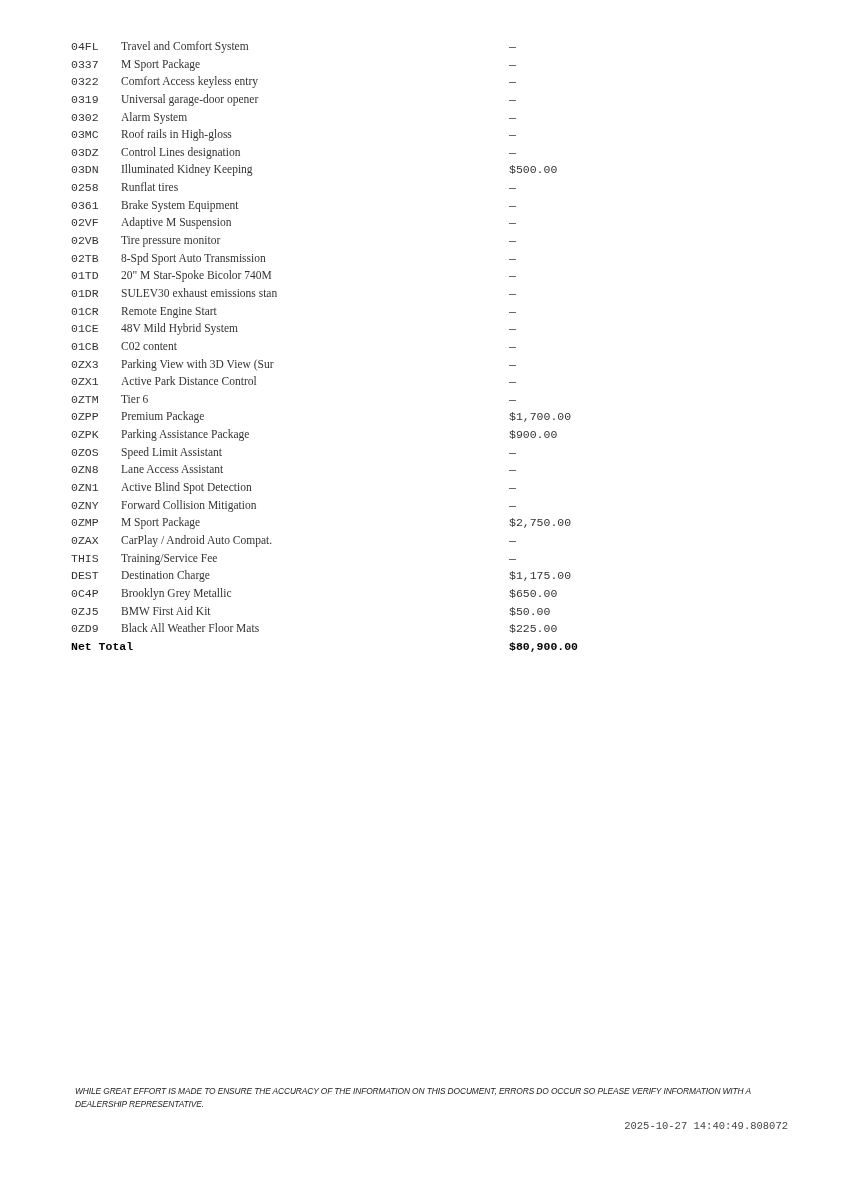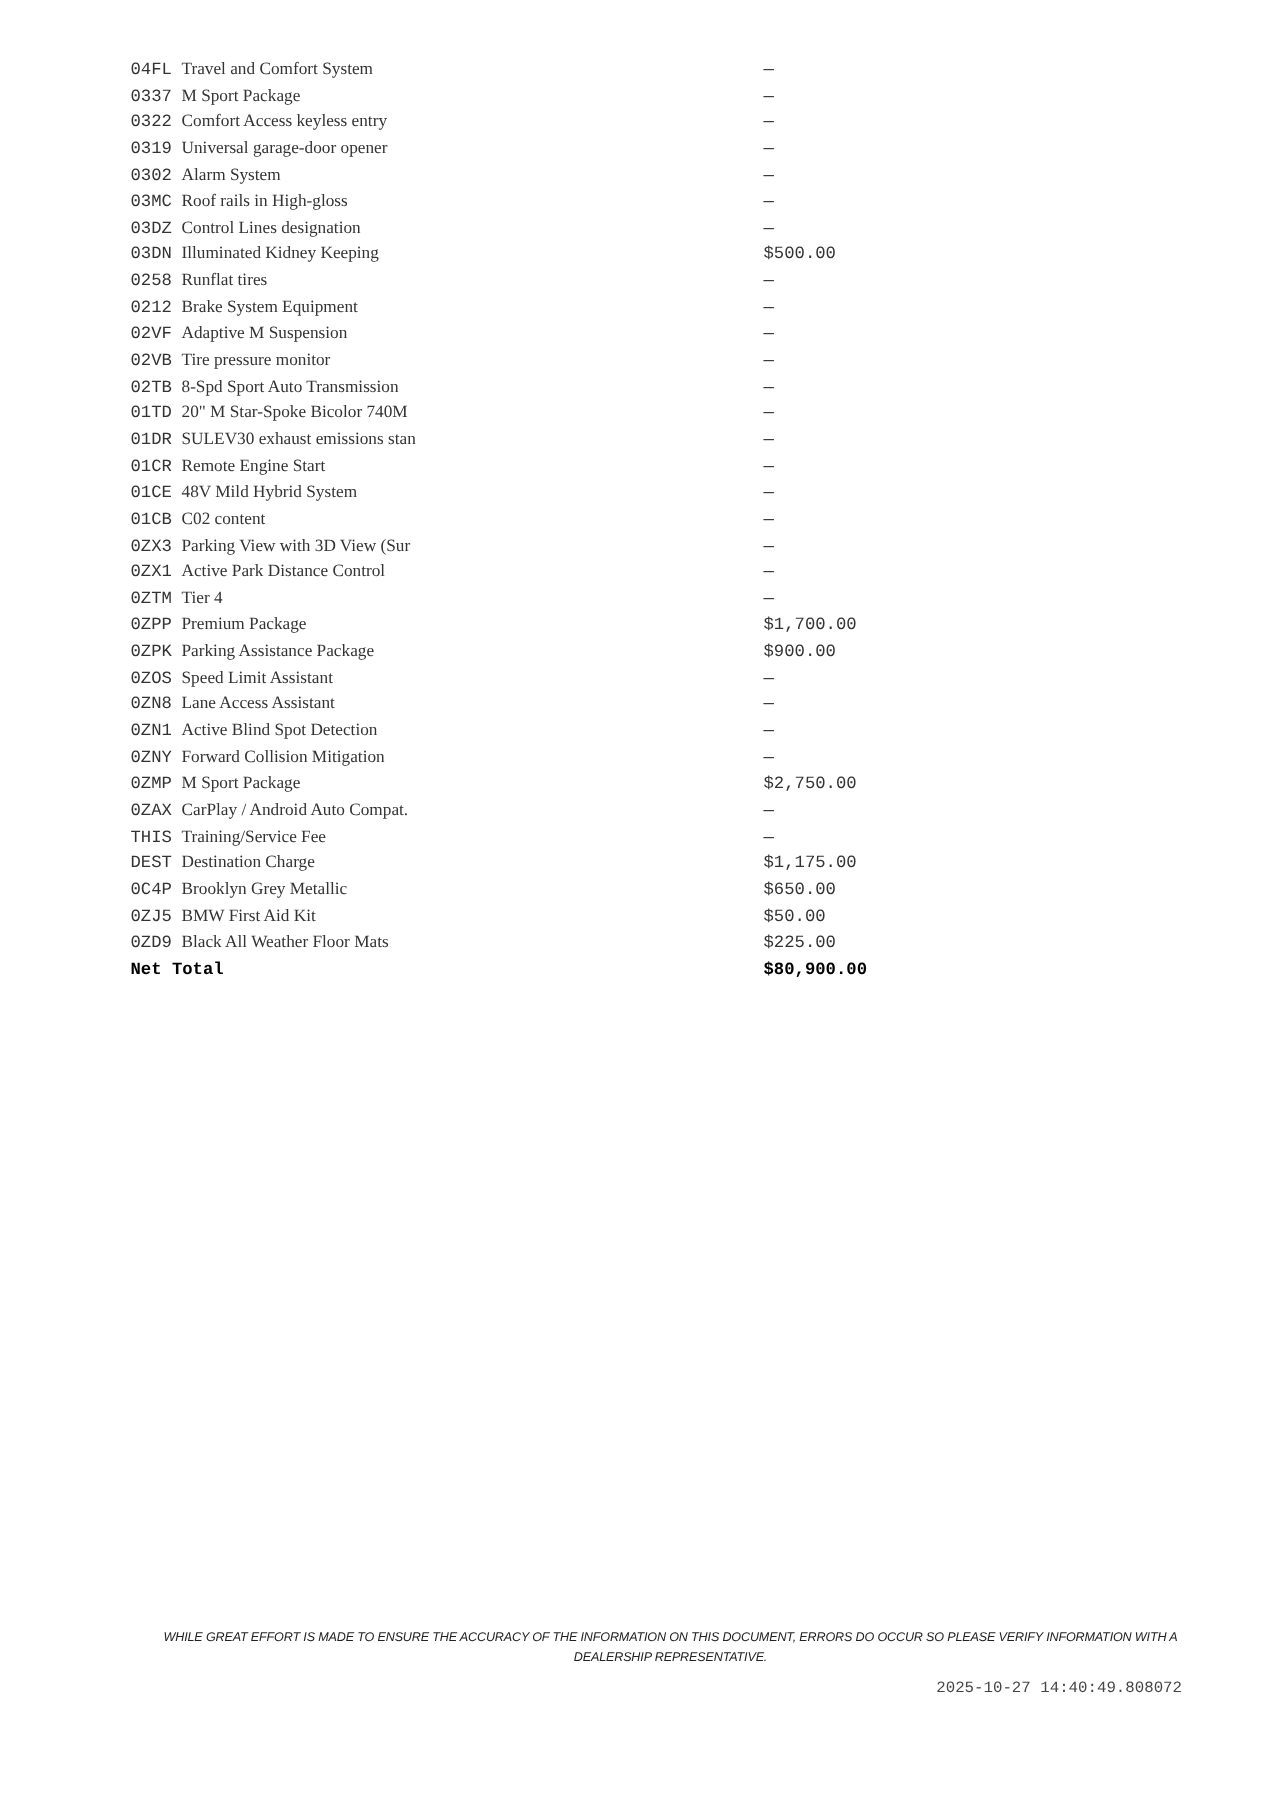--- a/index.html
+++ b/index.html
@@ -8,29 +8,29 @@
       font-family: "Liberation Mono", "DejaVu Sans Mono", monospace;
       color: #333333;
     }
     .table {
       position: absolute; left: 71px; top: 38px;
     }
     .row {
       position: relative; height: 17.65px; font-size: 11.5px; line-height: 17.65px;
       white-space: nowrap;
     }
-    .row .code { position: absolute; left: 16px; }
+    .row .code { position: absolute; left: 0; }
     .row .desc { position: absolute; left: 50px; font-family: Liberation Serif, serif; }
     .row .price { position: absolute; left: 438px; }
     .row.total { font-weight: bold; color: #000000; }
     .disclaimer {
-      position: absolute; left: 86px; width: 722px; top: 1085px;
+      position: absolute; left: 75px; width: 722px; top: 1085px;
       font-family: "Liberation Sans", "DejaVu Sans", sans-serif;
       font-style: italic; font-size: 8.4px; line-height: 13px;
-      text-align: center; color: #222222; letter-spacing: -0.1px;
+      color: #222222; letter-spacing: -0.1px;
     }
     .timestamp {
       position: absolute; right: 60px; top: 1120px;
       font-size: 10.5px; color: #444444;
     }
   </style>
 </head>
 <body>
 
 <div class="table">
@@ -74,21 +74,21 @@
         <span class="code">03DN</span>
         <span class="desc">Illuminated Kidney Keeping</span>
         <span class="price">$500.00</span>
       </div>
       <div class="row">
         <span class="code">0258</span>
         <span class="desc">Runflat tires</span>
         <span class="price">—</span>
       </div>
       <div class="row">
-        <span class="code">0212</span>
+        <span class="code">0361</span>
         <span class="desc">Brake System Equipment</span>
         <span class="price">—</span>
       </div>
       <div class="row">
         <span class="code">02VF</span>
         <span class="desc">Adaptive M Suspension</span>
         <span class="price">—</span>
       </div>
       <div class="row">
         <span class="code">02VB</span>
@@ -130,21 +130,21 @@
         <span class="desc">Parking View with 3D View (Sur</span>
         <span class="price">—</span>
       </div>
       <div class="row">
         <span class="code">0ZX1</span>
         <span class="desc">Active Park Distance Control</span>
         <span class="price">—</span>
       </div>
       <div class="row">
         <span class="code">0ZTM</span>
-        <span class="desc">Tier 4</span>
+        <span class="desc">Tier 6</span>
         <span class="price">—</span>
       </div>
       <div class="row">
         <span class="code">0ZPP</span>
         <span class="desc">Premium Package</span>
         <span class="price">$1,700.00</span>
       </div>
       <div class="row">
         <span class="code">0ZPK</span>
         <span class="desc">Parking Assistance Package</span>

